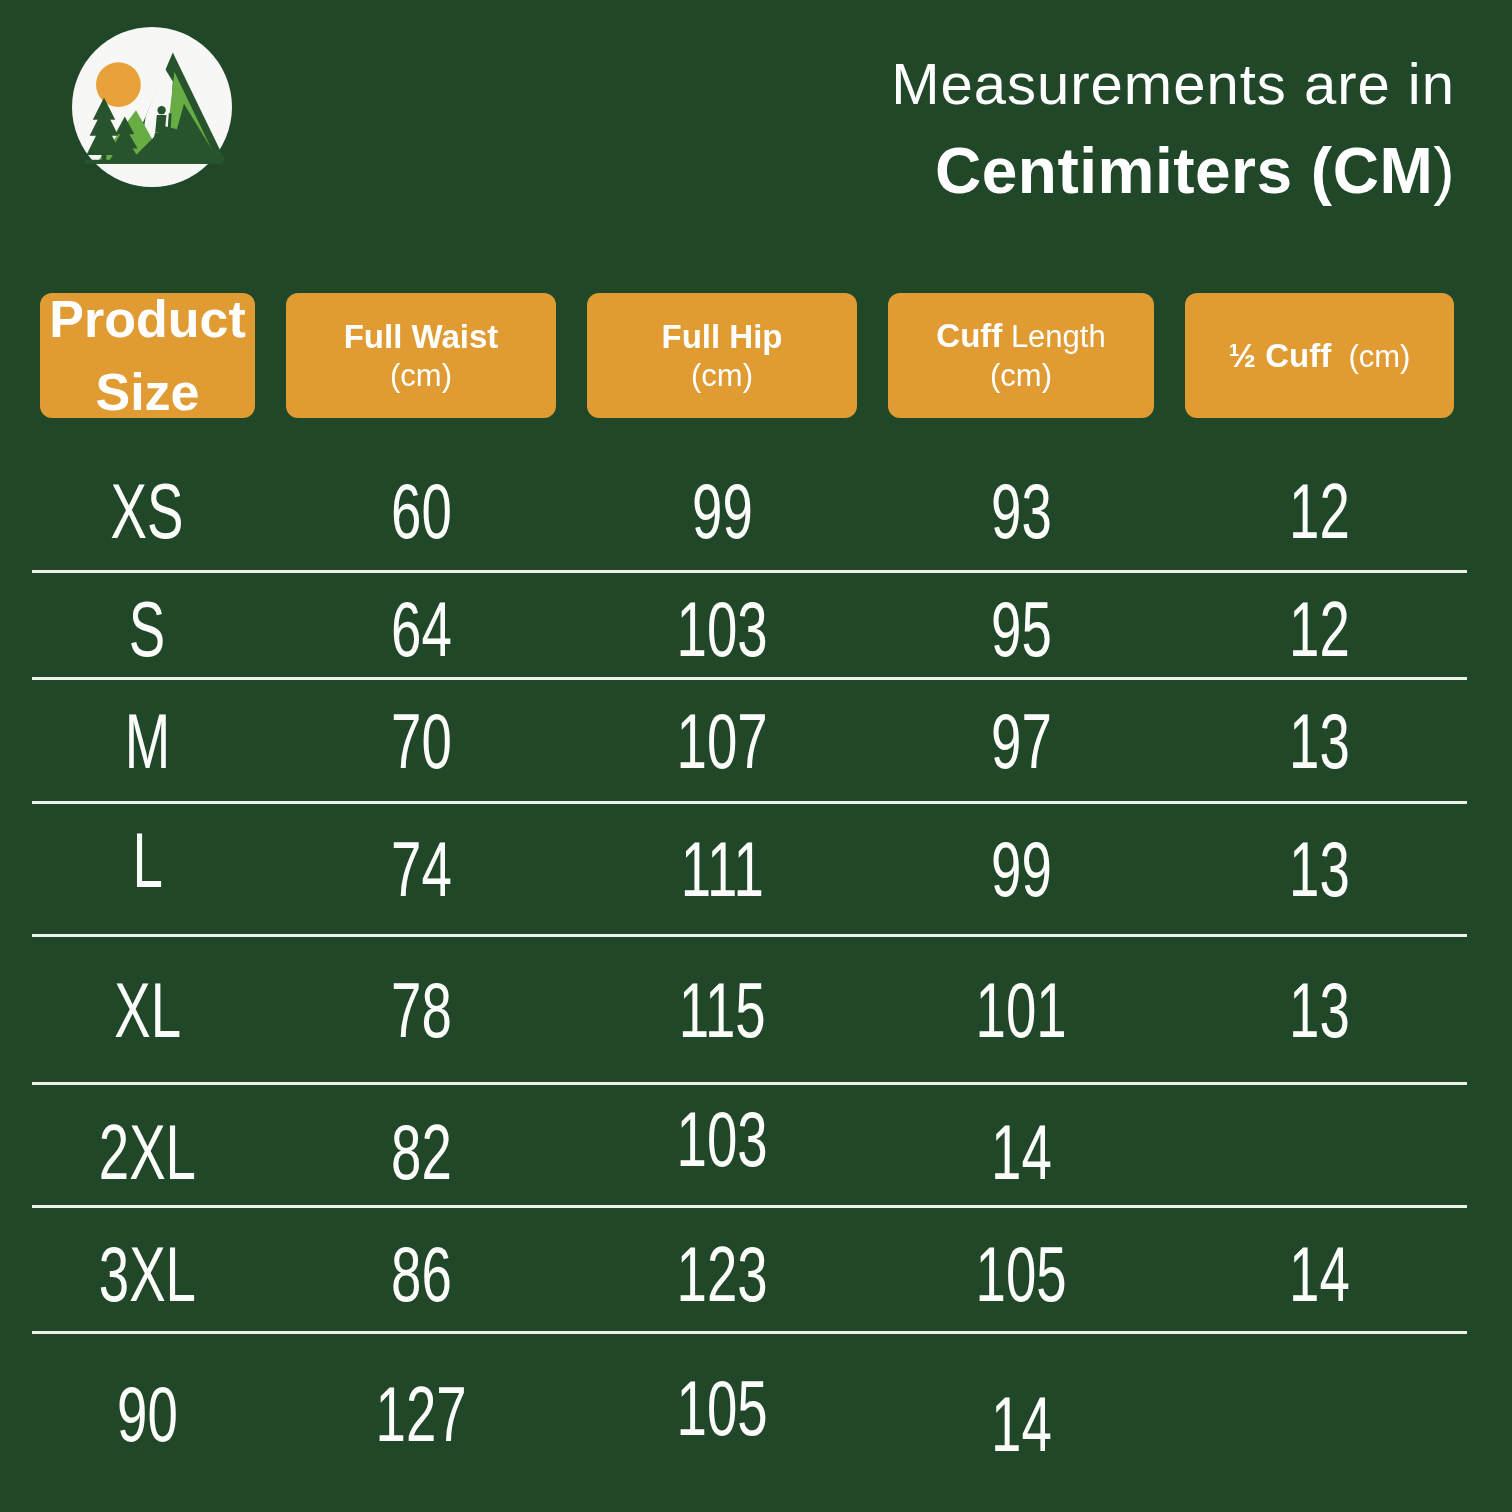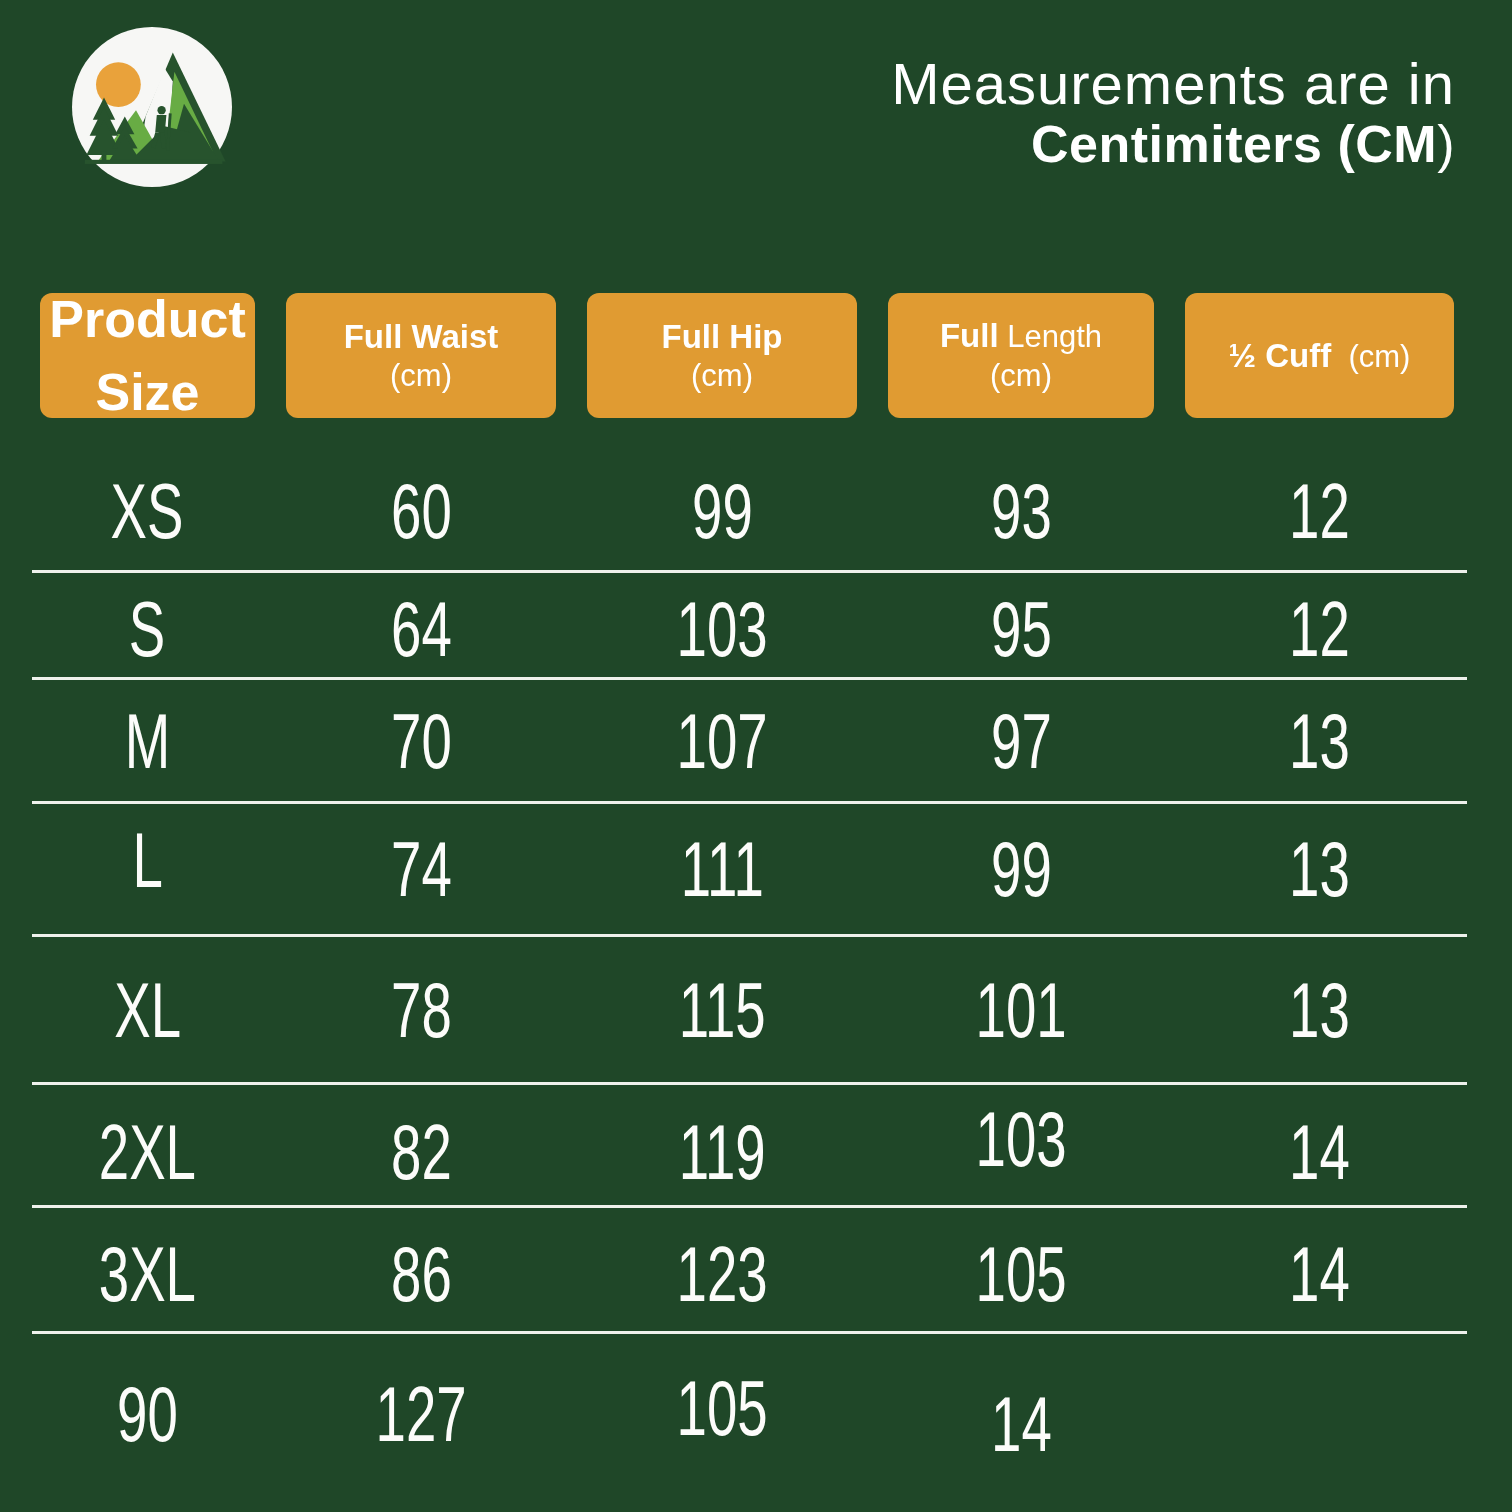--- a/index.html
+++ b/index.html
@@ -18,21 +18,21 @@
     display: flex; align-items: center; justify-content: center;
   }
   .title-block {
     position: absolute; top: 52px; right: 57px;
     text-align: right; color: #FFFFFF;
   }
   .title-line1 {
     font-size: 58px; font-weight: 400; letter-spacing: 1px; line-height: 1.1;
   }
   .title-line2 {
-    margin-top: 0; font-size: 52px; line-height: 1.1; letter-spacing: 0.5px;
+    margin-top: 20px; font-size: 64px; line-height: 1.1; letter-spacing: 0.5px;
   }
   .title-line2 .bold { font-weight: 700; }
   .title-line2 .light { font-weight: 400; }
 
   
   .pill-row {
     position: absolute; left: 40px; top: 293px;
     width: 1414px;
     display: grid;
     grid-template-columns: 215px 270px 270px 266px 269px;
@@ -139,21 +139,21 @@
   <div class="pill" style="background:#E09B32">
     <span class="pb">Full Waist</span>
     <span class="pr">(cm)</span>
   </div>
   <div class="pill" style="background:#E09B32">
     <span class="pb">Full Hip</span>
     <span class="pr">(cm)</span>
   </div>
   <div class="pill" style="background:#E09B32">
     <span class="pline">
-      <span class="pb">Full</span>
+      <span class="pb">Cuff</span>
         <span class="pr"> Length</span>
     </span>
     <span class="pr">(cm)</span>
   </div>
   <div class="pill" style="background:#E09B32">
     <span class="pline">
       <span class="pb">½ Cuff</span>
         <span class="pr">  (cm)</span>
     </span>
   </div>
@@ -197,21 +197,20 @@
     <div class="cell c1"><span class="cond">XL</span></div>
     <div class="cell c2"><span class="cond">78</span></div>
     <div class="cell c3"><span class="cond">115</span></div>
     <div class="cell c4"><span class="cond">101</span></div>
     <div class="cell c5"><span class="cond">13</span></div>
   </div>
 
   <div class="trow r6 sep">
     <div class="cell c1"><span class="cond">2XL</span></div>
     <div class="cell c2"><span class="cond">82</span></div>
-    <div class="cell c3"><span class="cond">119</span></div>
     <div class="cell c4"><span class="cond">103</span></div>
     <div class="cell c5"><span class="cond">14</span></div>
   </div>
 
   <div class="trow r7 sep">
     <div class="cell c1"><span class="cond">3XL</span></div>
     <div class="cell c2"><span class="cond">86</span></div>
     <div class="cell c3"><span class="cond">123</span></div>
     <div class="cell c4"><span class="cond">105</span></div>
     <div class="cell c5"><span class="cond">14</span></div>

